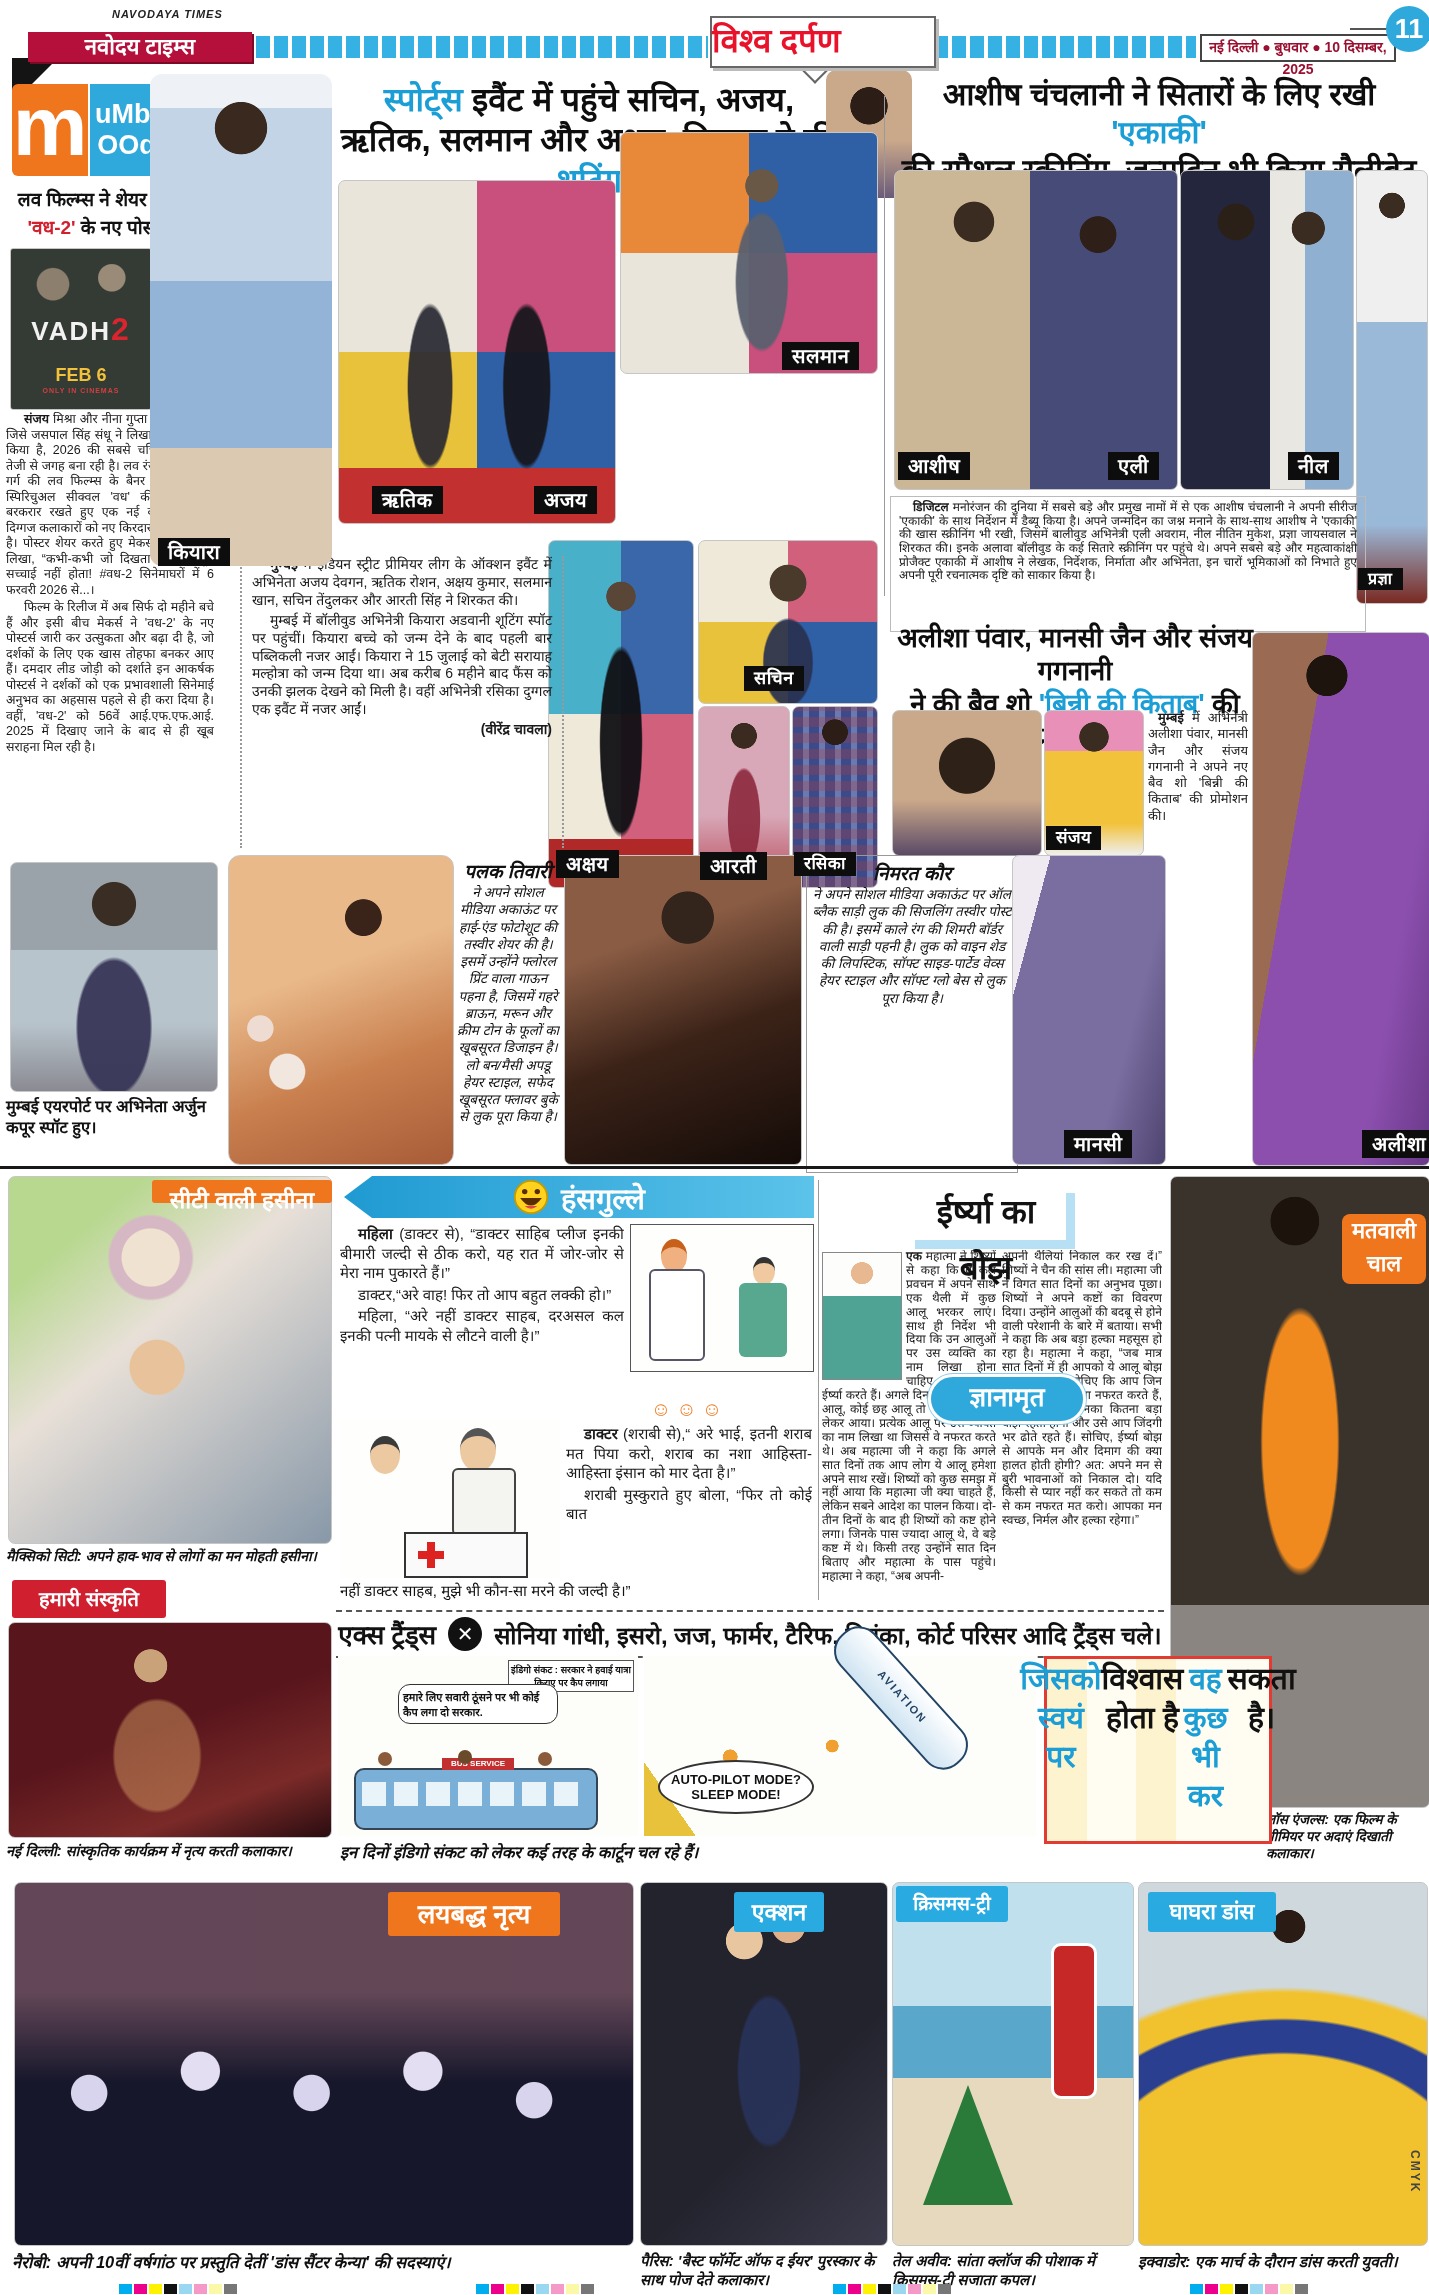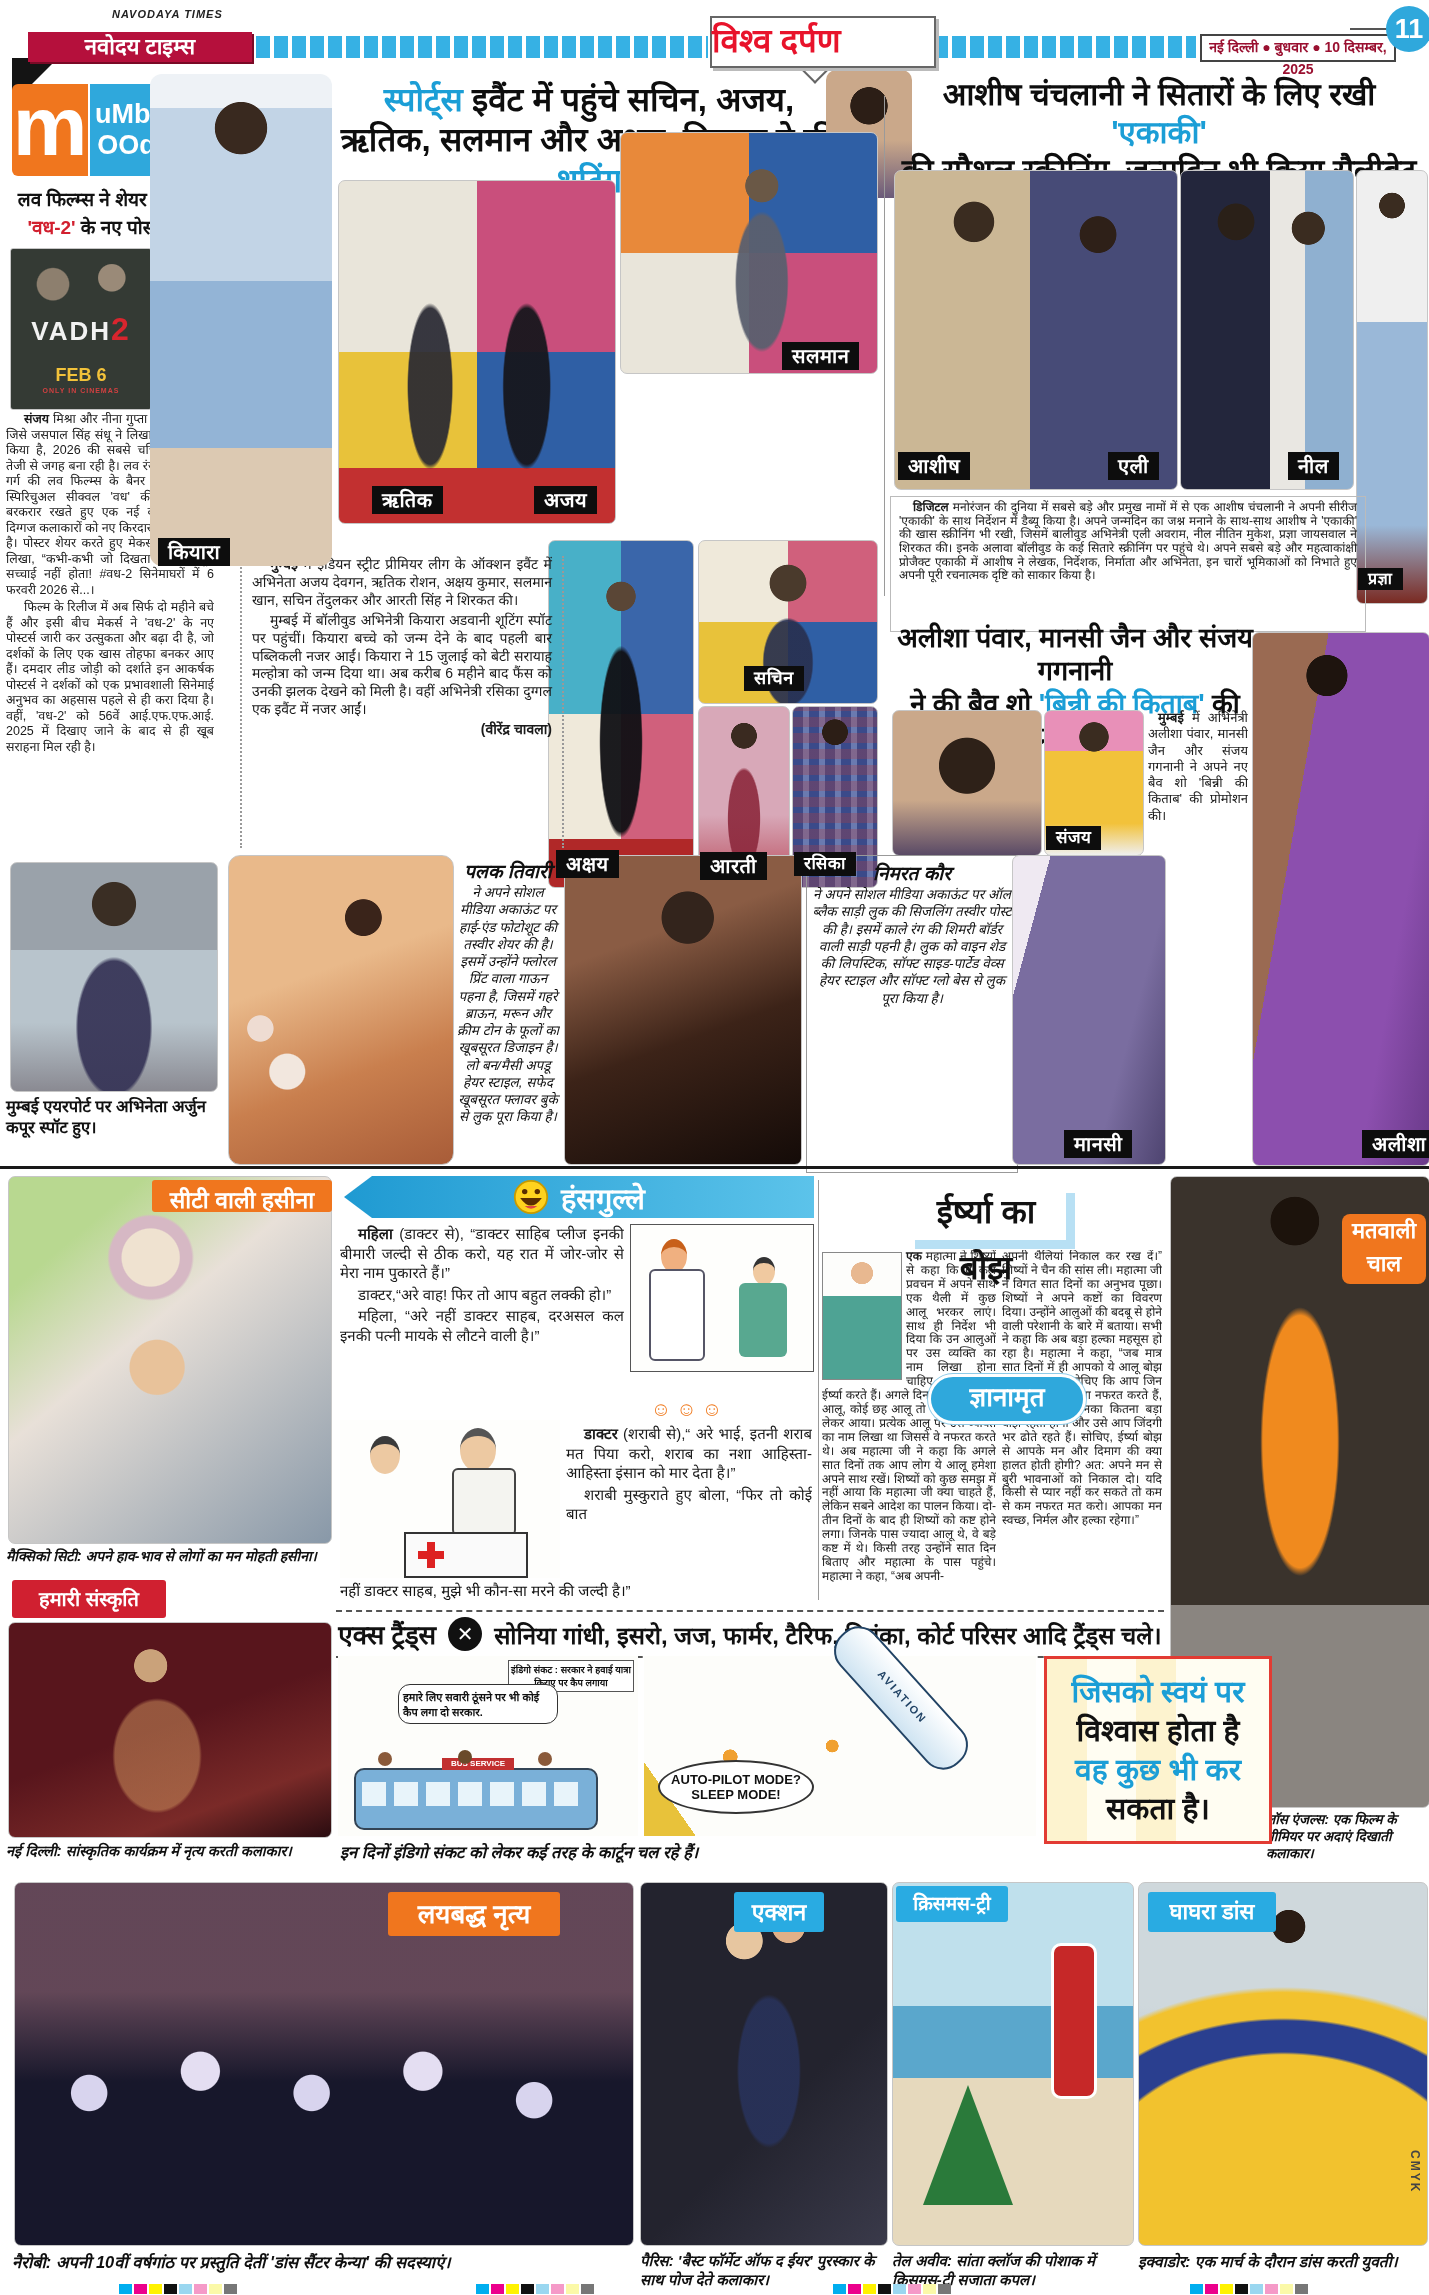--- a/index.html
+++ b/index.html
@@ -202,21 +202,21 @@
   <div class="photo" style="left:1012px;top:855px;width:152px;height:308px;background:
       linear-gradient(105deg,#efe9f2 0 16%,#7a6da0 16% 70%,#4e4470 100%)"></div>
   <div class="chip" style="left:1064px;top:1130px">मानसी</div>
 
   <div class="abs" style="left:0;top:1166px;width:1429px;height:3px;background:#181818"></div>
 
   <div class="photo" style="left:8px;top:1176px;width:322px;height:366px;background:
       radial-gradient(circle 62px at 44% 22%,#efe2d0 0 46%,#d6b8c4 48% 66%,transparent 70%),
       radial-gradient(circle 30px at 46% 52%,#e8c29a 0 90%,transparent 94%),
       linear-gradient(140deg,#b8d890 0 18%,#e8e0d8 42%,#8898a8 100%)"></div>
-  <div class="olabel" style="left:152px;top:1180px;width:180px;height:32px;font-size:23px;line-height:40px">सीटी वाली हसीना</div>
+  <div class="olabel" style="left:152px;top:1180px;width:180px;height:23px;font-size:23px;line-height:40px">सीटी वाली हसीना</div>
   <div class="cap" style="left:6px;top:1548px;width:328px;font-size:14px;font-weight:700">मैक्सिको सिटी: अपने हाव-भाव से लोगों का मन मोहती हसीना।</div>
 
   <div class="abs" style="left:344px;top:1176px;width:470px;height:42px;background:linear-gradient(90deg,#1f9ad2,#5cc3ea);clip-path:polygon(0 50%,28px 0,100% 0,100% 100%,28px 100%);display:flex;align-items:center;justify-content:center;gap:12px">
     <span style="display:inline-block;width:36px;height:36px">
       <svg viewBox="0 0 40 40" width="36" height="36">
           <circle cx="20" cy="20" r="18" fill="#ffd21e" stroke="#c79a00" stroke-width="2"></circle>
           <circle cx="13" cy="14" r="3" fill="#5a2d00"></circle>
           <circle cx="27" cy="14" r="3" fill="#5a2d00"></circle>
           <path d="M8 21 q12 17 24 0 z" fill="#5a2d00"></path>
           <path d="M13 30 q7 6 14 0 z" fill="#e04545"></path>
@@ -301,21 +301,21 @@
       radial-gradient(circle 7px at 48% 50%,#f0a030 0 90%,transparent 94%),
       linear-gradient(55deg,#e8c23a 0 10%,transparent 10%),#fdfdfa">
     <div class="abs" style="left:170px;top:18px;width:170px;height:44px;background:linear-gradient(#fff,#cfe4f2);border:2px solid #246;border-radius:22px;transform:rotate(48deg);color:#246;font-weight:700;font-size:11px;text-align:center;line-height:40px;letter-spacing:2px">AVIATION</div>
     <div class="abs" style="left:14px;top:104px;width:140px;border:2px solid #333;border-radius:50%;background:#fff;font-weight:800;font-size:13px;text-align:center;padding:10px 6px">
       <span>AUTO-PILOT MODE?</span><br>
       <span>SLEEP MODE!</span>
     </div>
   </div>
   <div class="cap" style="left:340px;top:1842px;width:700px;font-size:16.5px">इन दिनों इंडिगो संकट को लेकर कई तरह के कार्टून चल रहे हैं।</div>
 
-  <div class="abs" style="left:1044px;top:1656px;width:222px;height:182px;border:3px solid #e23b33;background:linear-gradient(90deg,#fdf3cf 0 18%,#fffdf2 18% 40%,#fdf3cf 40% 58%,#fffdf2 58% 100%);display:flex;flex-direction:column;justify-content:center;text-align:center;font-weight:800;font-size:30px;line-height:1.3">
+  <div class="abs" style="left:1044px;top:1656px;width:222px;height:182px;border:3px solid #e23b33;background:linear-gradient(90deg,#fdf3cf 0 18%,#fffdf2 18% 40%,#fdf3cf 40% 58%,#fffdf2 58% 100%);display:flex;justify-content:center;text-align:center;font-weight:800;font-size:30px;line-height:1.3">
     <span class="blue">जिसको स्वयं पर</span>
     <span>विश्वास होता है</span>
     <span class="blue">वह कुछ भी कर</span>
     <span>सकता है।</span>
   </div>
 
   <div class="photo" style="left:14px;top:1882px;width:618px;height:362px;background:
       radial-gradient(circle 26px at 12% 58%,#d8d4ee 0 68%,transparent 72%),
       radial-gradient(circle 28px at 30% 52%,#e4def2 0 68%,transparent 72%),
       radial-gradient(circle 26px at 48% 58%,#d8d4ee 0 68%,transparent 72%),

